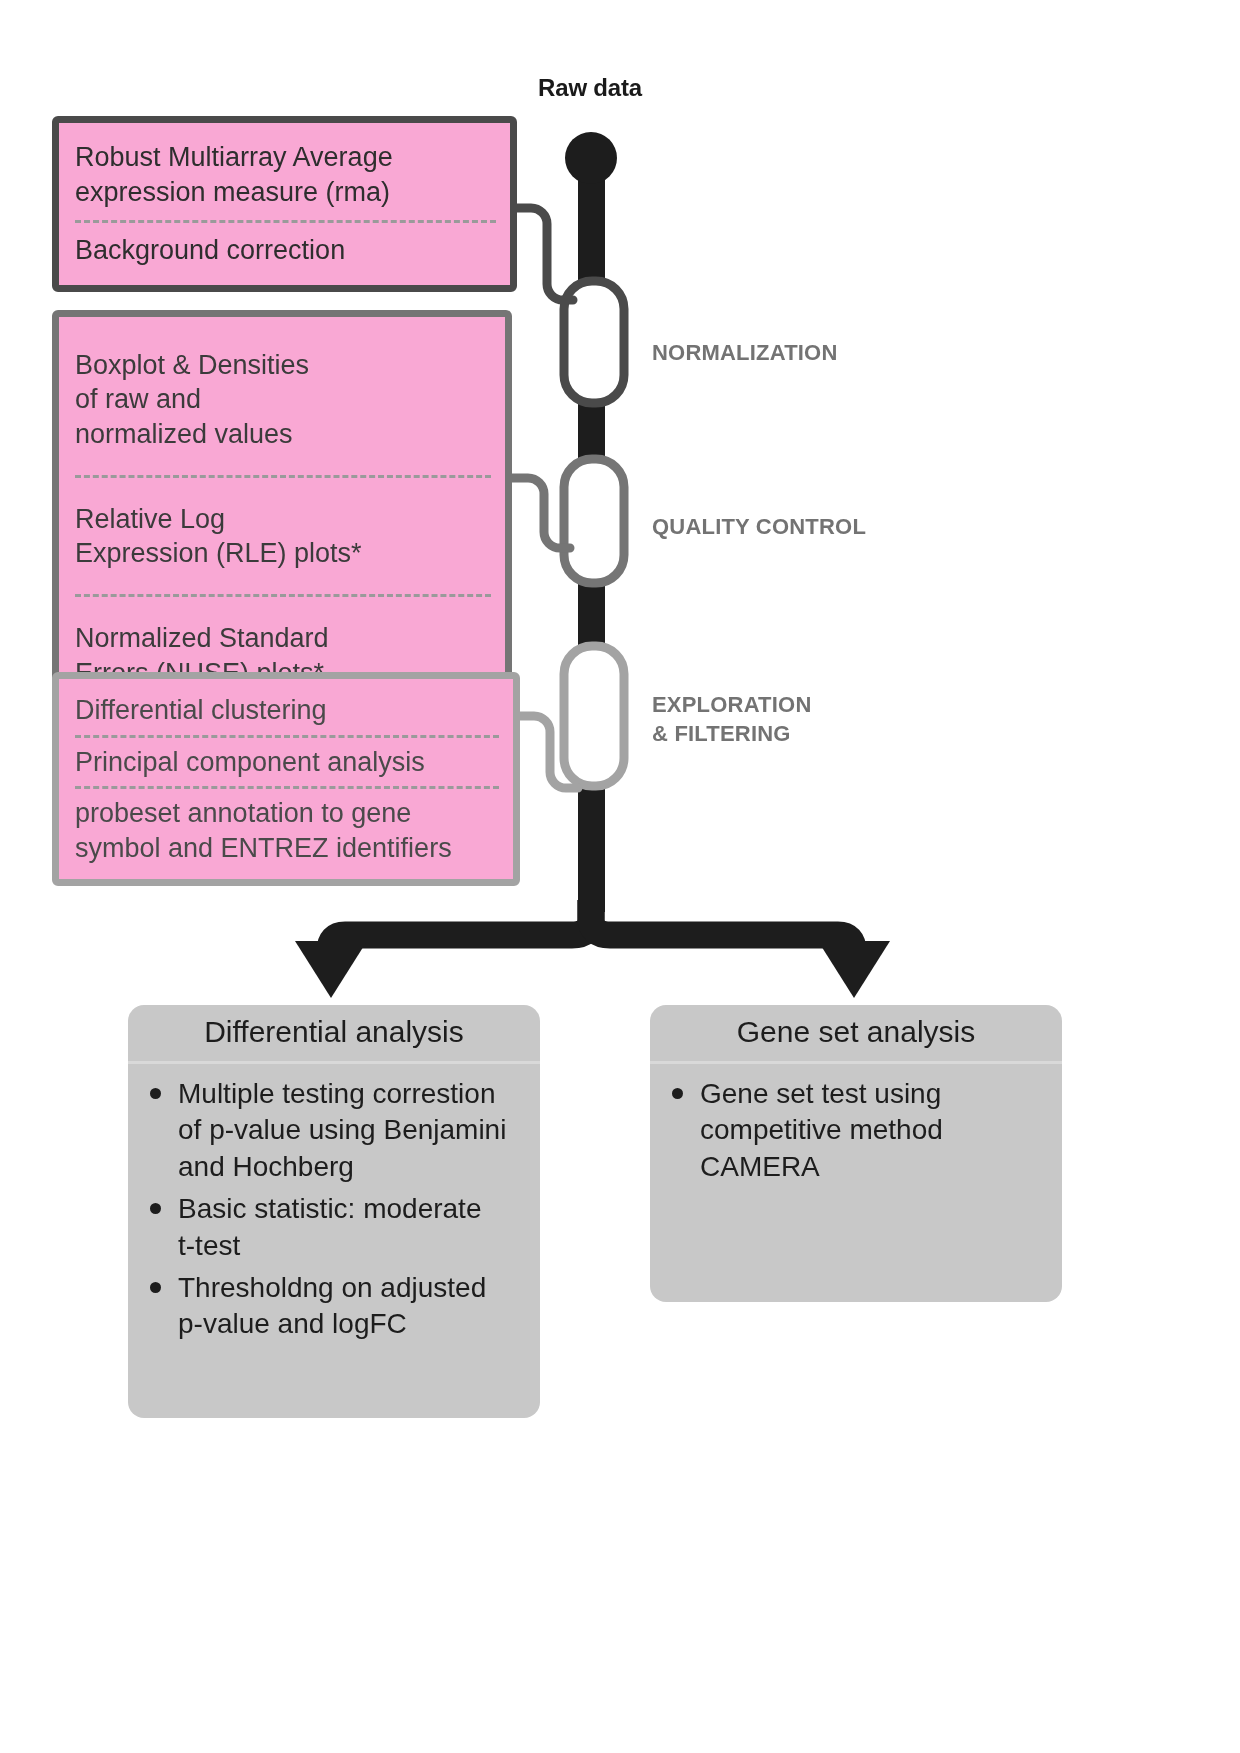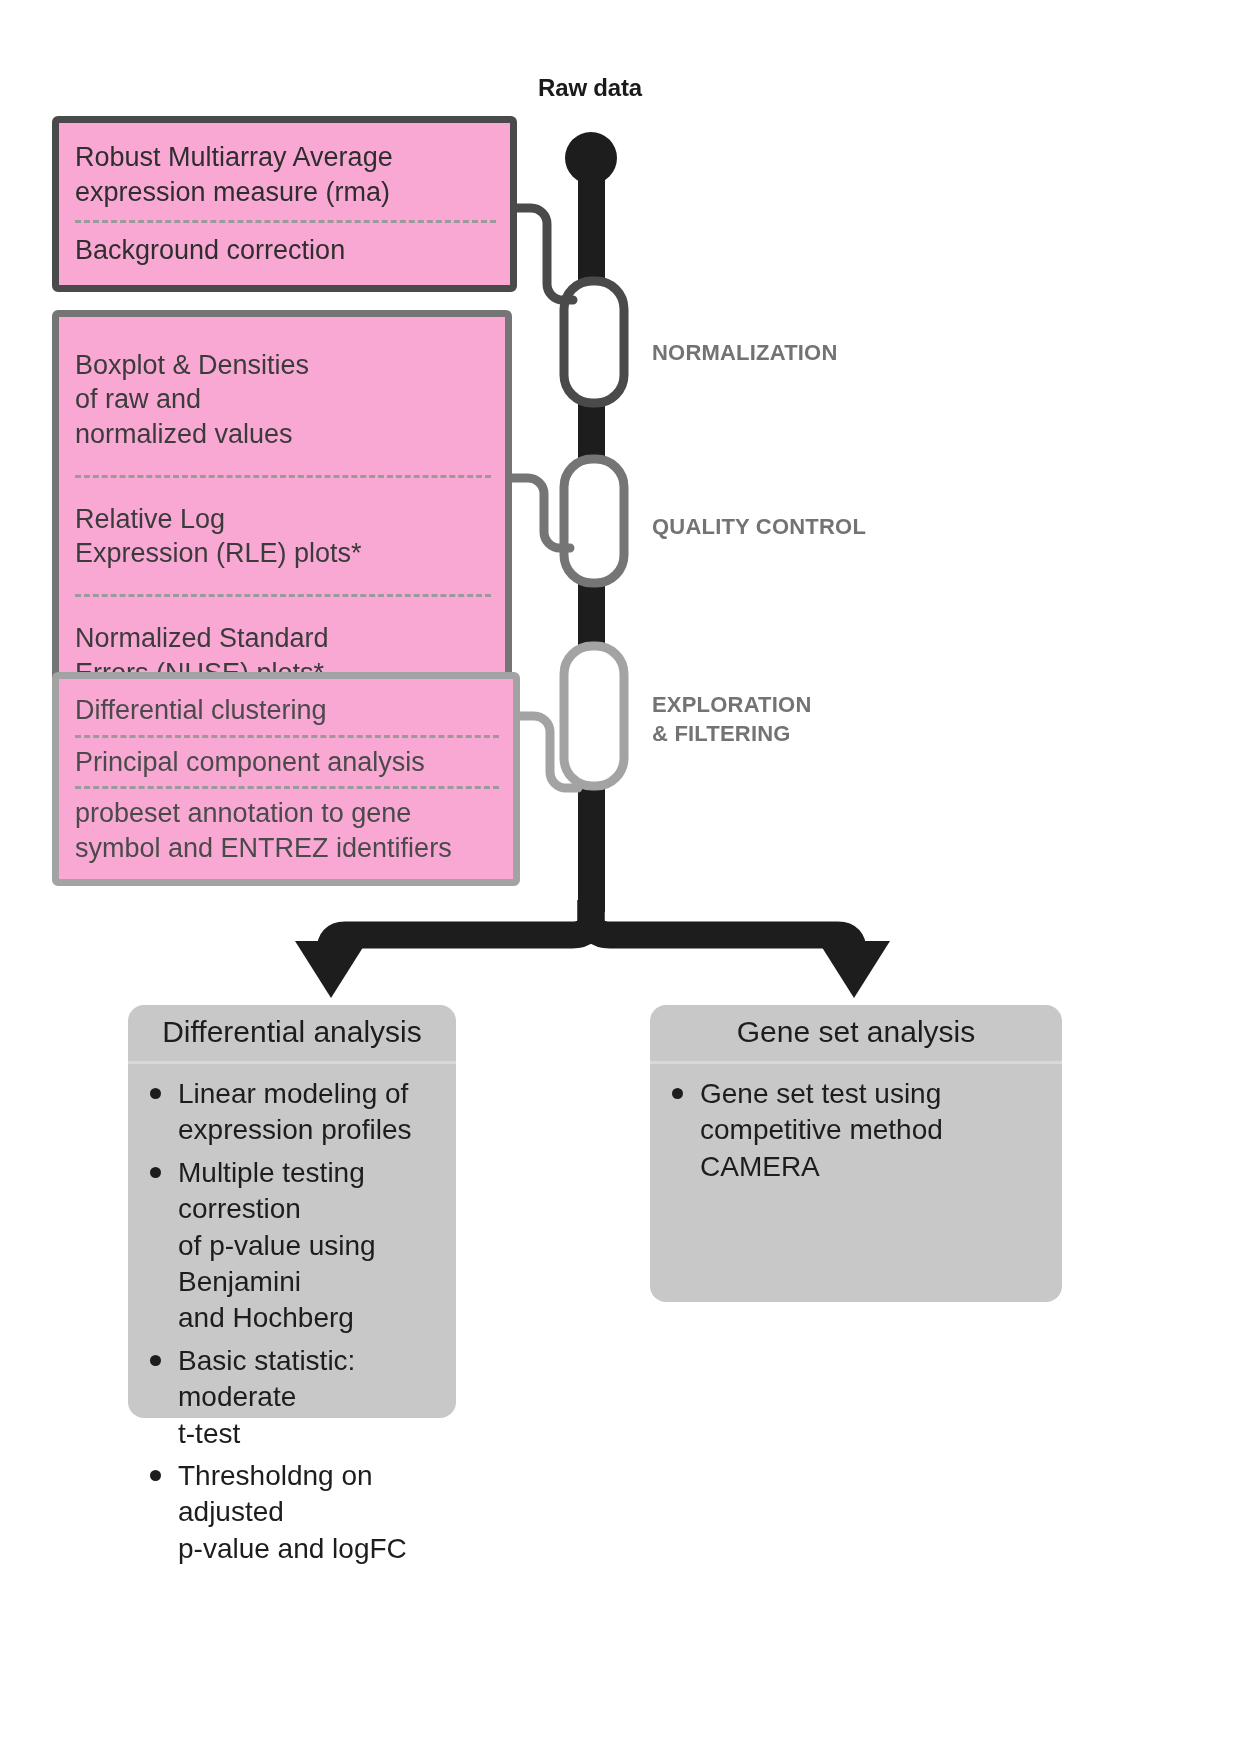--- a/index.html
+++ b/index.html
@@ -126,21 +126,21 @@
   .panel-list li .bullet {
     position: absolute;
     left: 4px;
     top: 0.44em;
     width: 11px;
     height: 11px;
     border-radius: 50%;
     background: #1d1d1d;
   }
 
-  #panel-0 { left: 128px; top: 1005px; width: 328px; height: 413px; }
+  #panel-0 { left: 128px; top: 1005px; width: 412px; height: 413px; }
   #panel-1 { left: 650px; top: 1005px; width: 412px; height: 297px; }
 </style>
 </head>
 <body>
 
 <svg id="canvas" viewBox="0 0 1240 1753">
 
   <rect x="578" y="150" width="27" height="140" fill="#1d1d1d"></rect>
   <rect x="578" y="395" width="27" height="70" fill="#1d1d1d"></rect>
   <rect x="578" y="578" width="27" height="72" fill="#1d1d1d"></rect>
@@ -210,22 +210,20 @@
     <div class="card-row">Principal component analysis</div>
     <div class="card-sep"></div>
     <div class="card-row">probeset annotation to gene
 symbol and ENTREZ identifiers</div>
   </div>
 </div>
 
 <div class="panel" id="panel-0">
   <div class="panel-title">Differential analysis</div>
   <ul class="panel-list">
-    <li><span class="bullet"></span><span>Linear modeling of
-expression profiles</span></li>
     <li><span class="bullet"></span><span>Multiple testing correstion
 of p-value using Benjamini
 and Hochberg</span></li>
     <li><span class="bullet"></span><span>Basic statistic: moderate
 t-test</span></li>
     <li><span class="bullet"></span><span>Thresholdng on adjusted
 p-value and logFC</span></li>
   </ul>
 </div>
 

